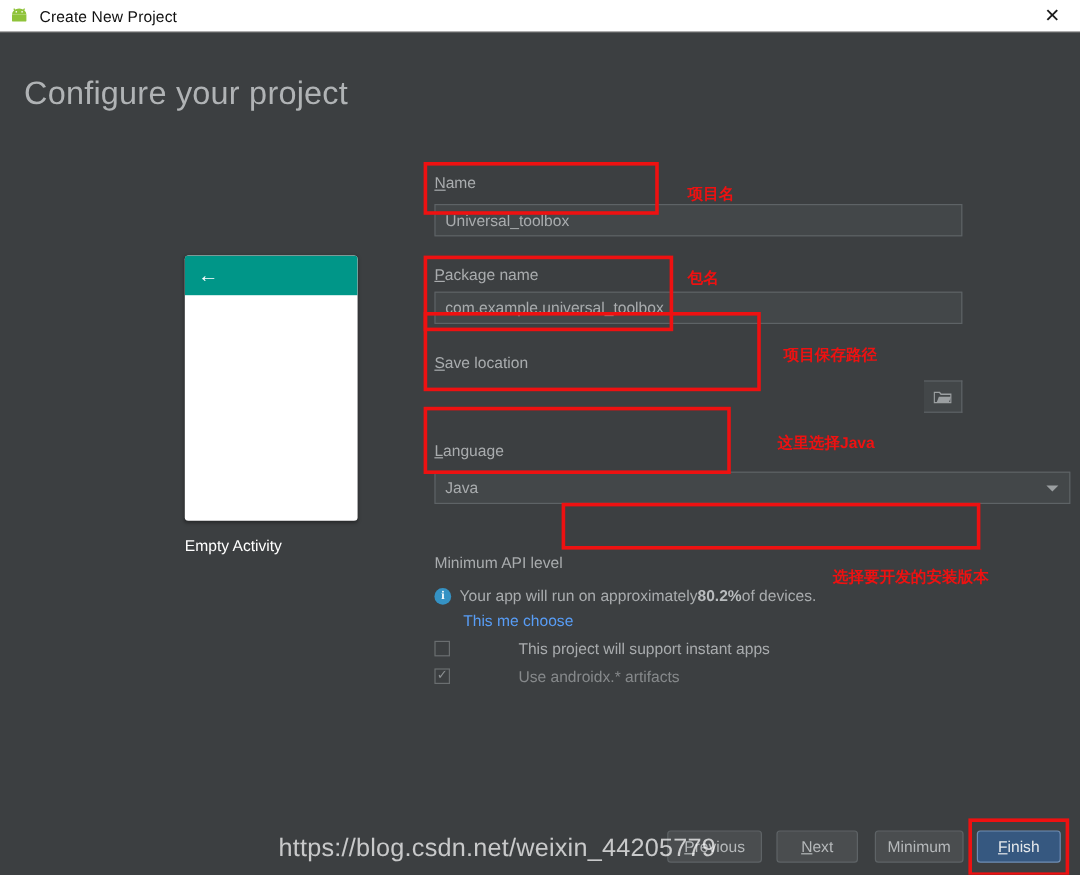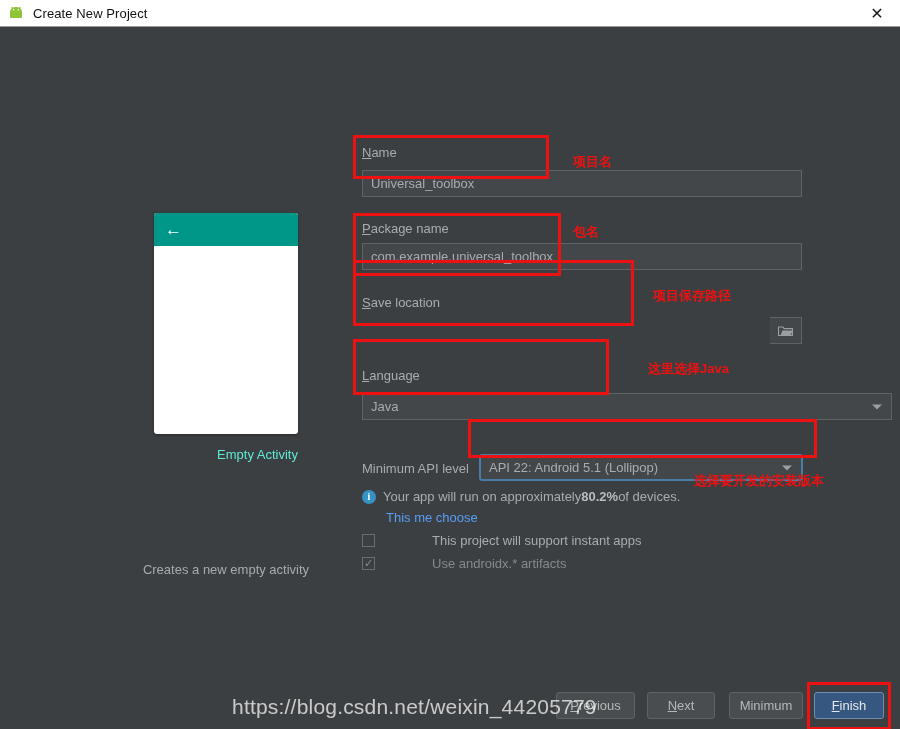--- a/index.html
+++ b/index.html
@@ -93,23 +93,23 @@
     margin-left: 11px;
     color: #ffffff;
     font-size: 17px;
     line-height: 1;
   }
   .preview-label {
     position: absolute;
     left: 154px;
     top: 420px;
     width: 144px;
-    text-align: right;
-    font-size: 13px;
-    color: #5eead4;
+    text-align: left;
+    font-size: 13px;
+    color: #ffffff;
   }
   .preview-desc {
     position: absolute;
     left: 120px;
     top: 535px;
     width: 212px;
     text-align: center;
     font-size: 13px;
     color: #a8abad;
   }
@@ -305,28 +305,28 @@
       <circle cx="6.6" cy="4.8" r="0.7" fill="#ffffff"></circle>
       <circle cx="11.4" cy="4.8" r="0.7" fill="#ffffff"></circle>
     </svg>
   </span>
   <span class="title-text">Create New Project</span>
   <span class="titlebar-close">✕</span>
 </div>
 
 <div class="dialog">
 
+  <div class="heading">Configure your project</div>
 
   <div class="preview-card">
     <div class="preview-appbar">
       <span class="preview-back">←</span>
     </div>
   </div>
   <div class="preview-label">Empty Activity</div>
-  <div class="preview-desc">Creates a new empty activity</div>
 
   <div class="field-label" style="left:362px; top:118px;"><span class="mn">N</span><span>ame</span></div>
   <div class="textfield wide" style="left:362px; top:143px;">Universal_toolbox</div>
 
   <div class="field-label" style="left:362px; top:194px;"><span class="mn">P</span><span>ackage name</span></div>
   <div class="textfield wide" style="left:362px; top:216px;">com.example.universal_toolbox</div>
 
   <div class="field-label" style="left:362px; top:268px;"><span class="mn">S</span><span>ave location</span></div>
   <div class="browse-btn" style="left:770px; top:290px;">
     <svg width="15" height="12" viewBox="0 0 15 12">
@@ -335,24 +335,20 @@
     </svg>
   </div>
 
   <div class="field-label" style="left:362px; top:341px;"><span class="mn">L</span><span>anguage</span></div>
   <div class="combo" style="left:362px; top:366px; width:530px;">
     <span>Java</span>
     <span class="arrow"></span>
   </div>
 
   <div class="inline-label" style="left:362px; top:434px;">Minimum API level</div>
-  <div class="combo focused" style="left:479px; top:427px; width:324px;">
-    <span>API 22: Android 5.1 (Lollipop)</span>
-    <span class="arrow"></span>
-  </div>
 
   <div class="info-row">
     <span class="info-icon">i</span>
     <span>Your app will run on approximately </span>
     <b>80.2%</b>
     <span> of devices.</span>
   </div>
   <div class="link">This me choose</div>
 
   <div class="check-row" style="left:362px; top:506px; color:#a9acae;">

